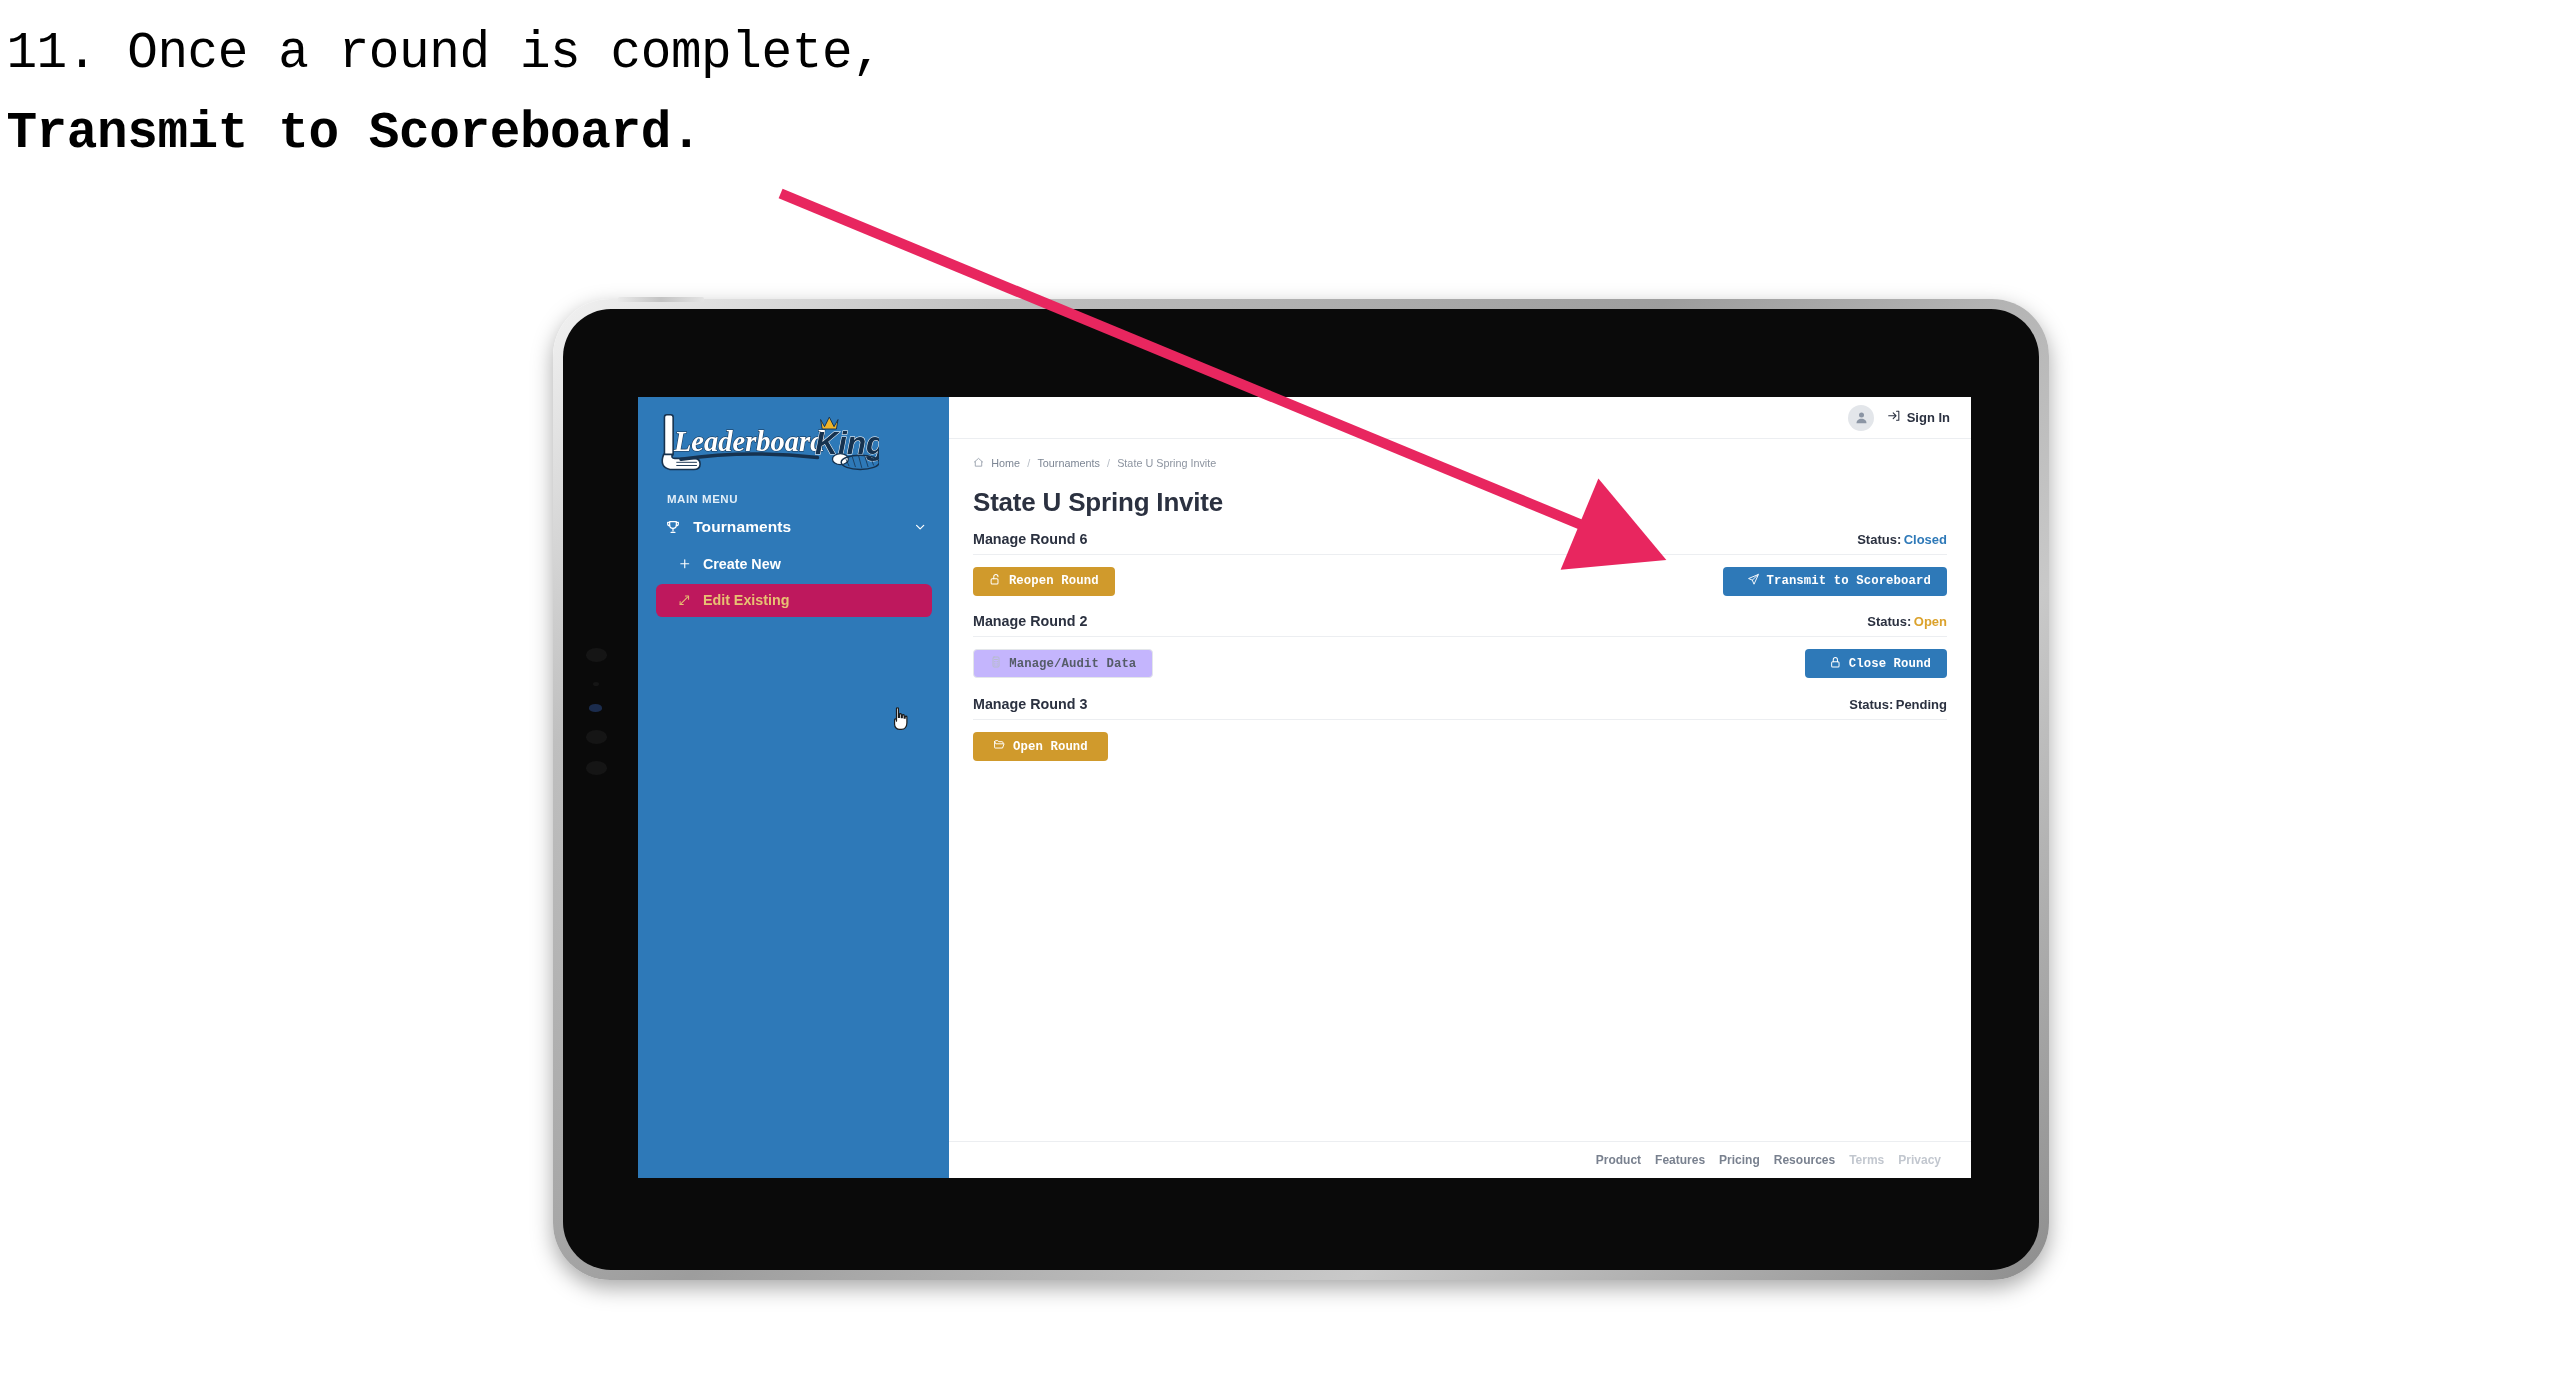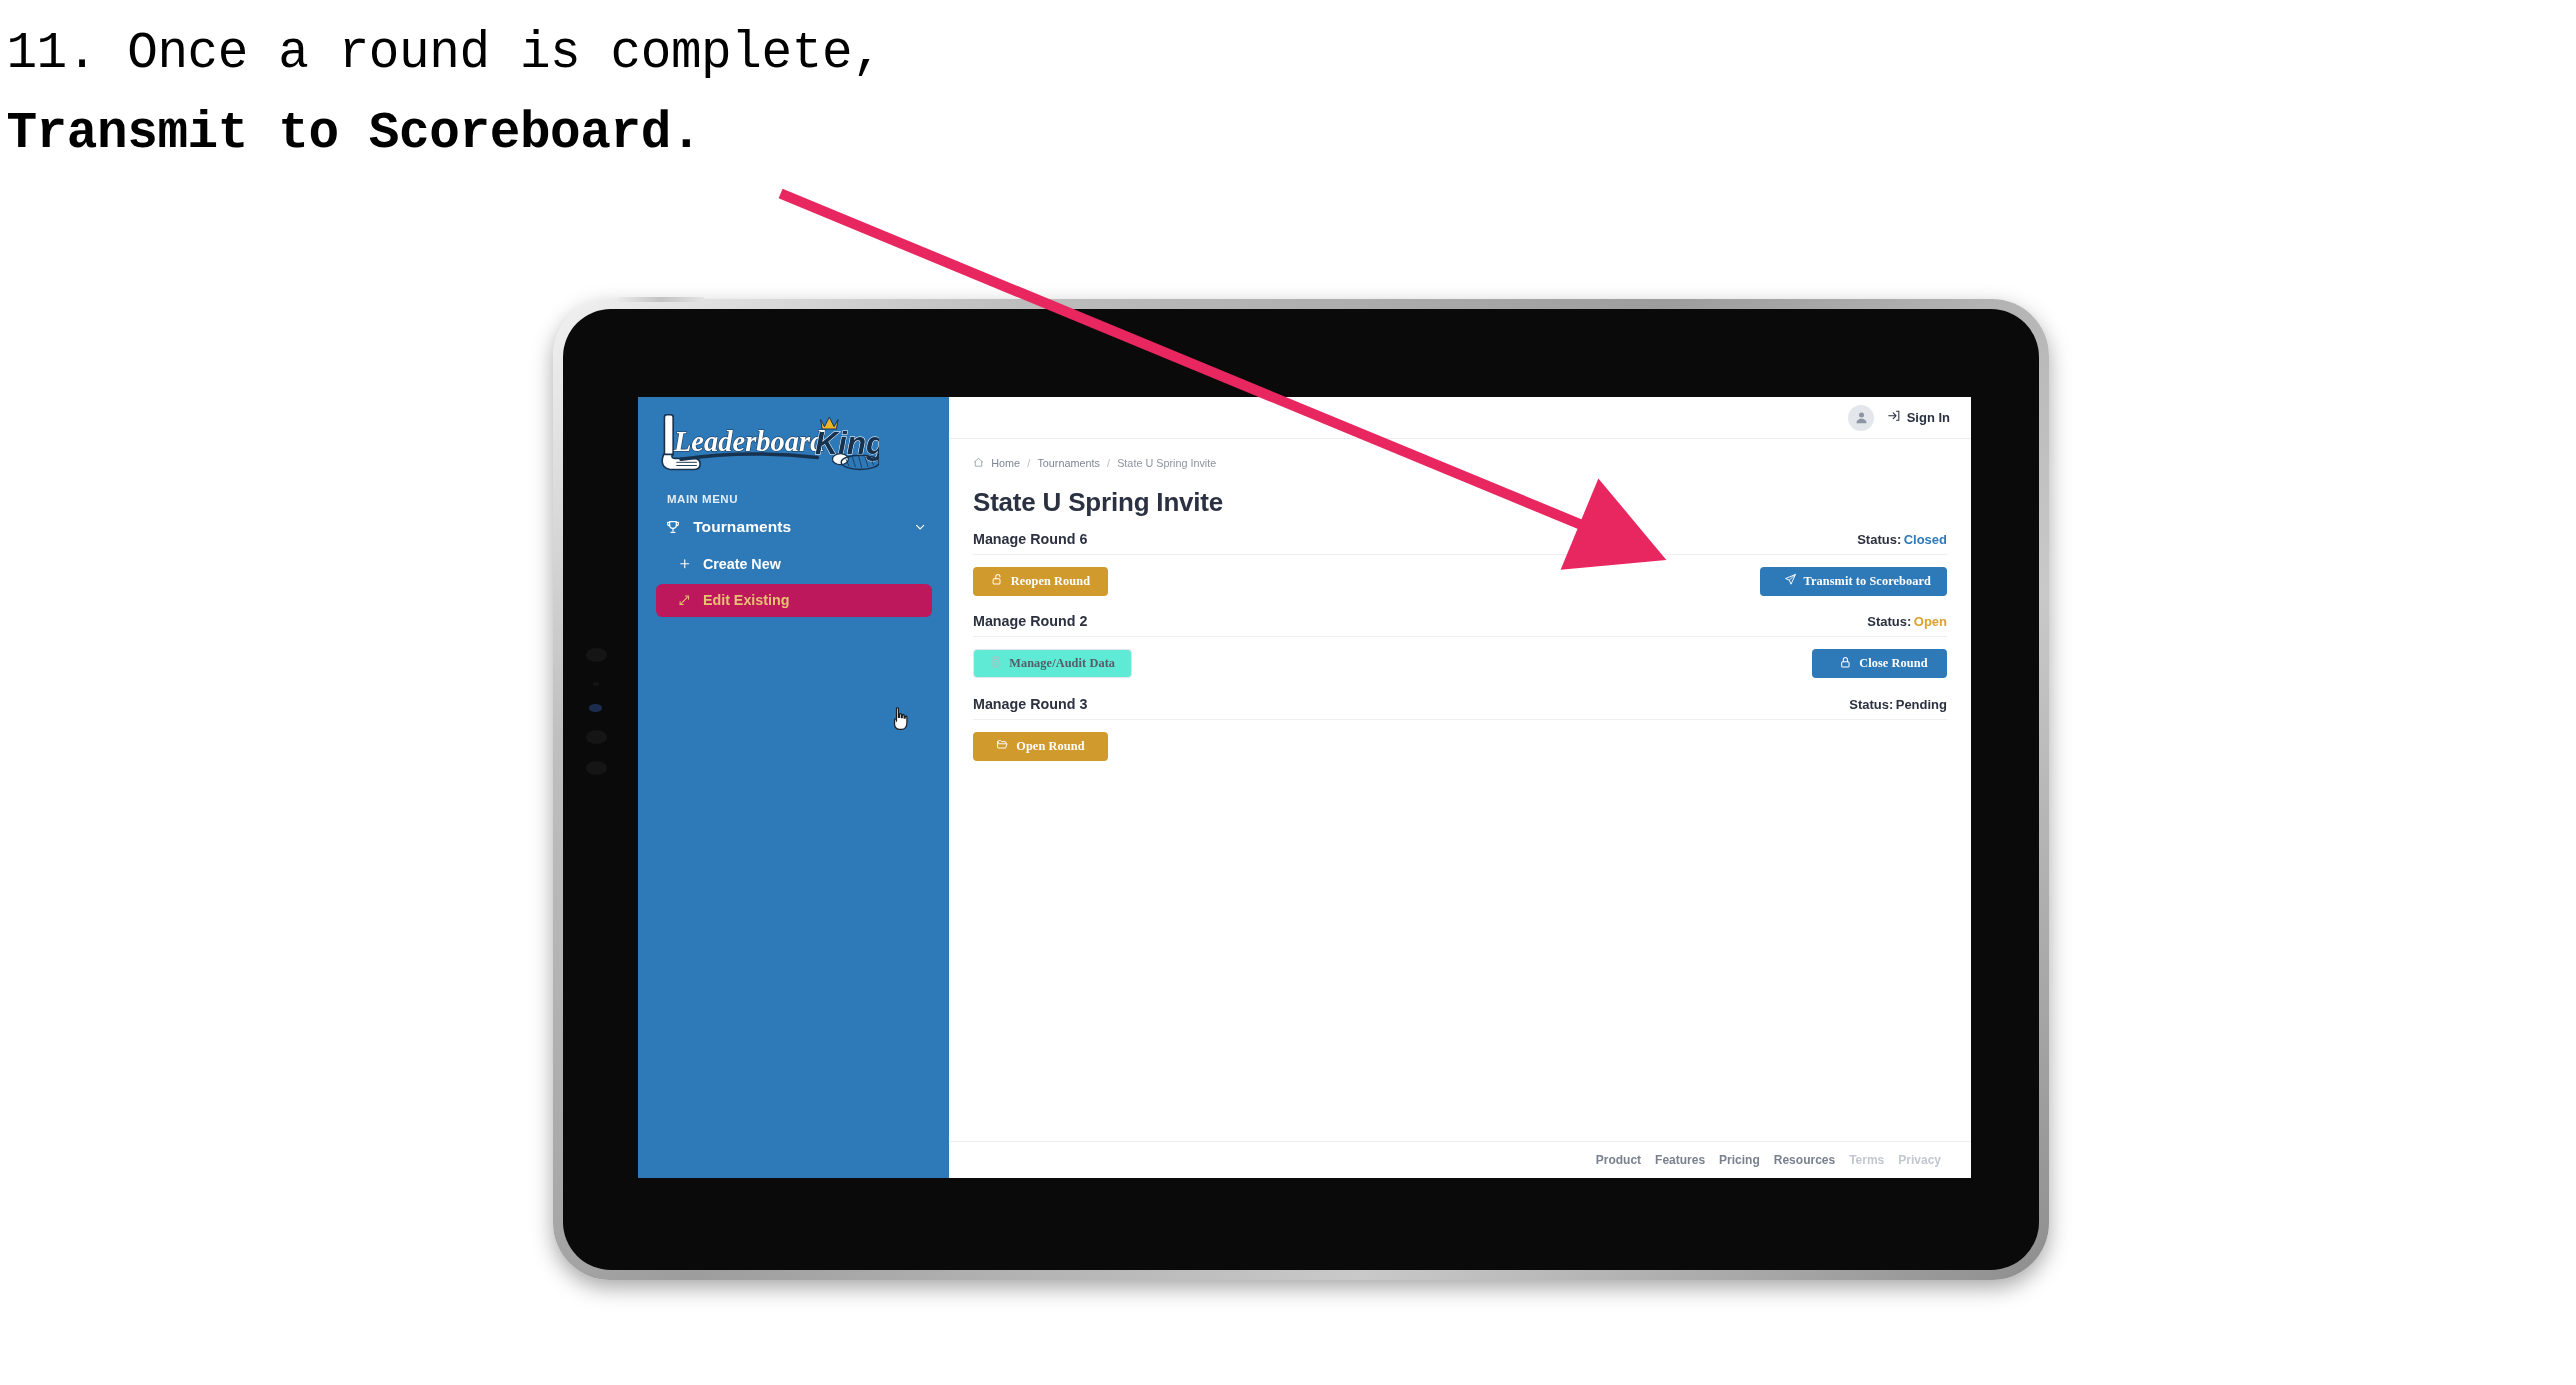--- a/index.html
+++ b/index.html
@@ -268,26 +268,26 @@
     justify-content: center;
     gap: 7.2px;
     height: 29px;
     padding: 0 16px;
     border-radius: 4px;
     font-size: 12.3px;
     font-weight: bold;
     border: none;
     cursor: pointer;
     letter-spacing: 0.1px;
-    font-family: Liberation Serif, serif;
+    font-family: Liberation Mono, monospace;
   }
   .btn-gold  { background: #D09A2C; color: #ffffff; min-width: 135px; }
   .btn-blue  { background: #2E79B8; color: #ffffff; min-width: 135px; padding-left: 24px; }
   .btn-ghost {
-    background: #5eead4;
+    background: #c4b5fd;
     color: #555c68;
     border: 0.8px solid #e3e6ea;
     min-width: 135px;
     justify-content: space-between;
   }
   .btn svg { flex: 0 0 auto; }
 
   #footer {
     flex: 0 0 auto;
     border-top: 0.8px solid #eceef1;

